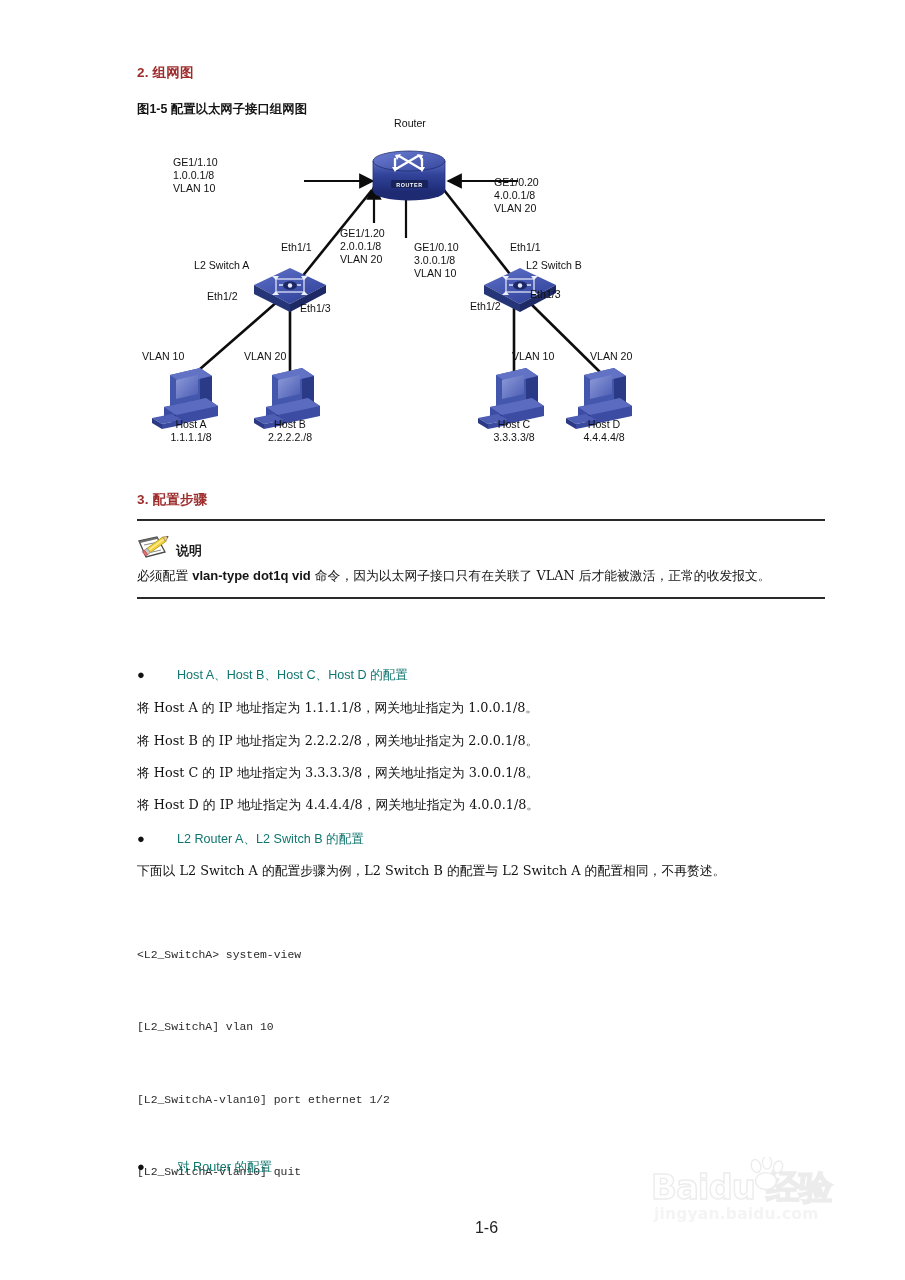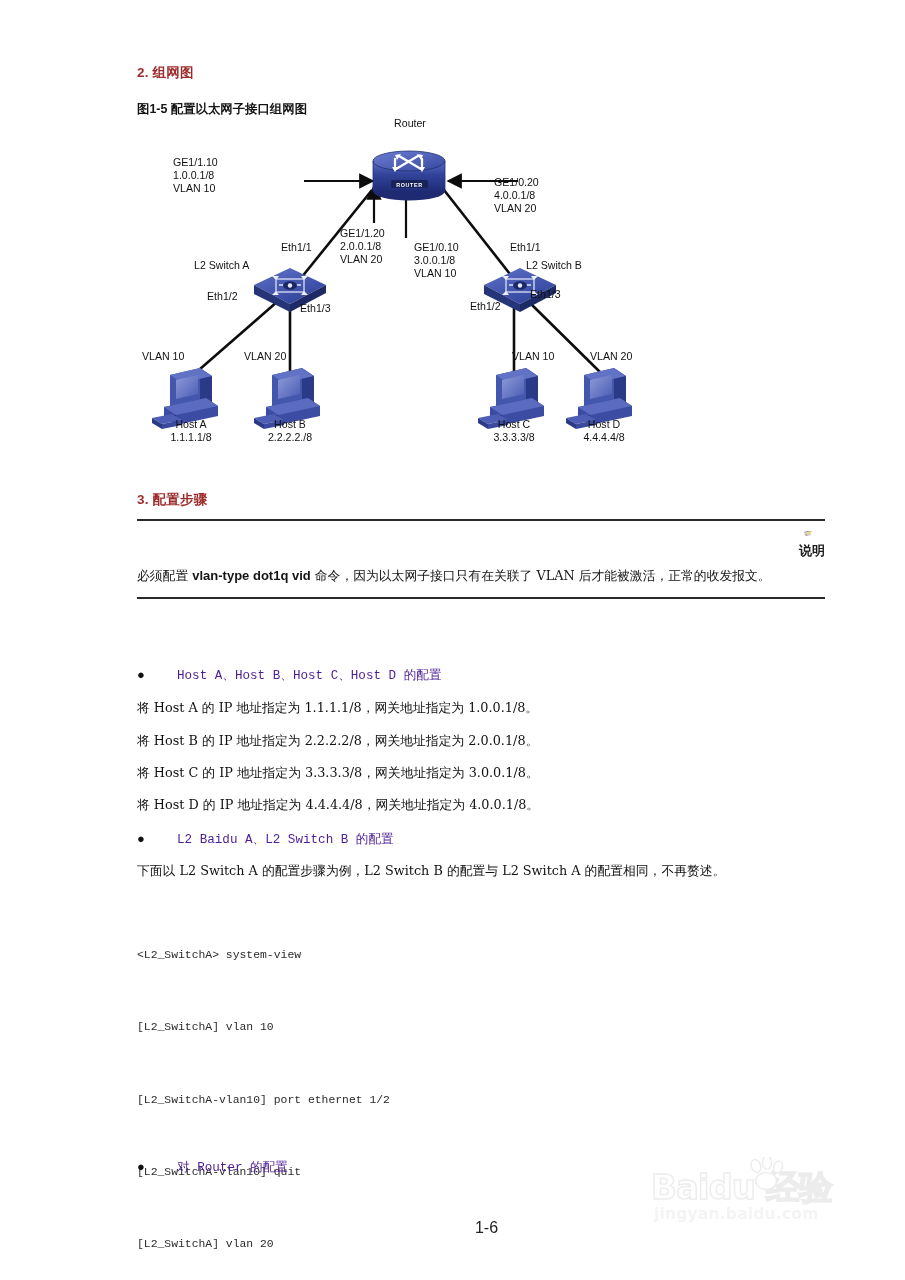--- a/index.html
+++ b/index.html
@@ -67,21 +67,20 @@
   .rule-top, .rule-bottom {
     border-top: 2.2px solid #2a2a2a;
     height: 0;
   }
   .note-inner { padding: 9px 0 7px 0; }
   .note-head {
     display: flex;
     align-items: flex-end;
     gap: 5px;
     height: 32px;
-    flex-direction: column;
   }
   .note-head-label {
     font-family: "DejaVu Sans", sans-serif;
     font-size: 13px;
     font-weight: bold;
     color: #1b1b1b;
     padding-bottom: 2px;
   }
   .note-body {
     font-family: "DejaVu Serif", serif;
@@ -106,23 +105,23 @@
     white-space: nowrap;
   }
   .bullet-dot {
     font-size: 13px;
     line-height: 1;
     width: 40px;
     display: inline-block;
     color: #111;
   }
   .bullet-text {
-    font-family: Liberation Mono, monospace;
+    font-family: Liberation Sans, sans-serif;
     font-size: 12.6px;
-    color: #4c1d95;
+    color: #0f766e;
   }
 
   .para {
     position: absolute;
     left: 131px;
     font-family: "DejaVu Serif", serif;
     font-size: 12.8px;
     color: #111;
     white-space: nowrap;
   }
@@ -444,31 +443,30 @@
     <span class="bullet-text">Host A、Host B、Host C、Host D 的配置</span>
   </div>
 
   <div class="para" style="top:700px;">将 Host A 的 IP 地址指定为 1.1.1.1/8，网关地址指定为 1.0.0.1/8。</div>
   <div class="para" style="top:733px;">将 Host B 的 IP 地址指定为 2.2.2.2/8，网关地址指定为 2.0.0.1/8。</div>
   <div class="para" style="top:765px;">将 Host C 的 IP 地址指定为 3.3.3.3/8，网关地址指定为 3.0.0.1/8。</div>
   <div class="para" style="top:797px;">将 Host D 的 IP 地址指定为 4.4.4.4/8，网关地址指定为 4.0.0.1/8。</div>
 
   <div class="bullet-row" style="top:831px;">
     <span class="bullet-dot">●</span>
-    <span class="bullet-text">L2 Baidu A、L2 Switch B 的配置</span>
+    <span class="bullet-text">L2 Router A、L2 Switch B 的配置</span>
   </div>
 
   <div class="para" style="top:863px;">下面以 L2 Switch A 的配置步骤为例，L2 Switch B 的配置与 L2 Switch A 的配置相同，不再赘述。</div>
 
   <div id="cli">
     <div>&lt;L2_SwitchA&gt; system-view</div>
     <div>[L2_SwitchA] vlan 10</div>
     <div>[L2_SwitchA-vlan10] port ethernet 1/2</div>
     <div>[L2_SwitchA-vlan10] quit</div>
-    <div>[L2_SwitchA] vlan 20</div>
     
     
     
     
     
     
   </div>
 
   <div class="bullet-row" style="top:1159px;">
     <span class="bullet-dot">●</span>

